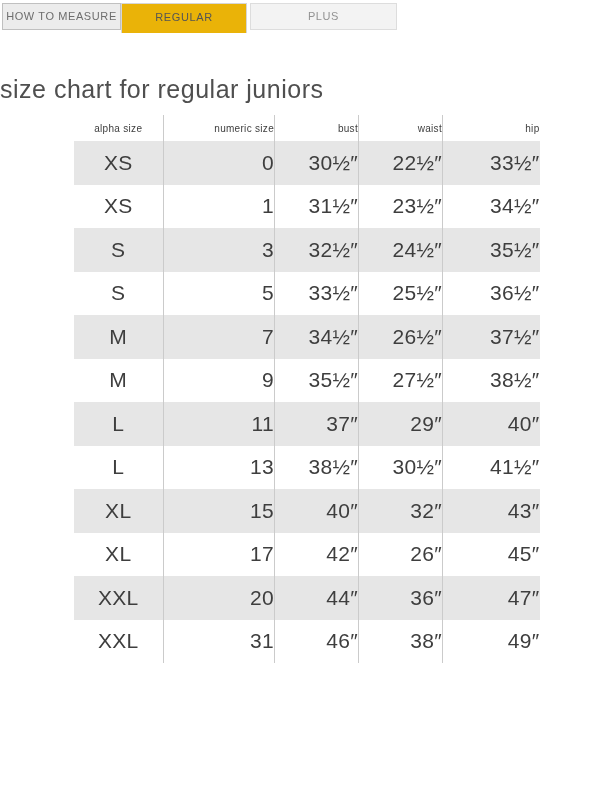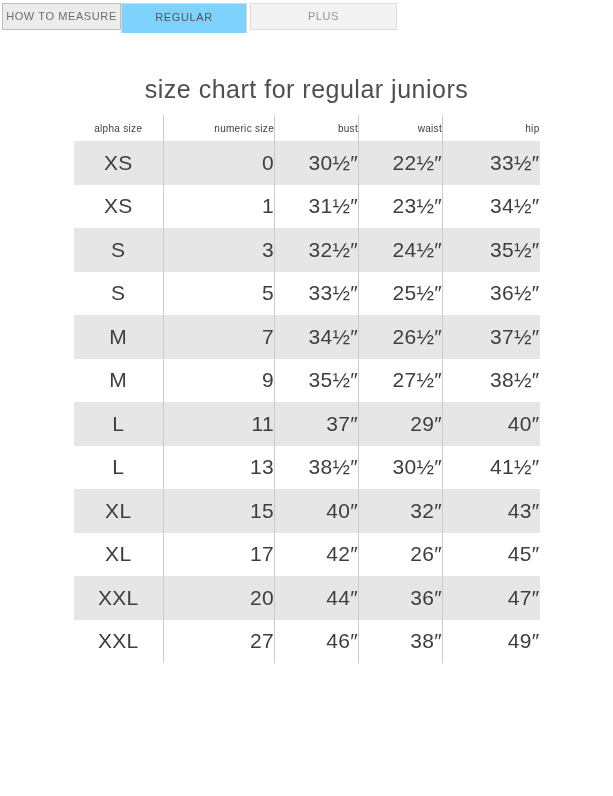--- a/index.html
+++ b/index.html
@@ -31,36 +31,36 @@
   .tab-htm {
     width:119px;
     background:#ececec;
     border:1px solid #c0c0c0;
     color:#6d6d6d;
   }
   .tab-active {
     width:126px;
     height:30px;
     line-height:27px;
-    background:#7dd3fc;
+    background:#eab308;
     border:1px solid #d6d6d6;
     border-bottom:none;
     color:#555555;
   }
   .tab-plus {
     width:147px;
     margin-left:3px;
     background:#f3f3f3;
     border:1px solid #dddddd;
     color:#929292;
   }
   
   .title {
     margin-top:42px;
-    text-align:center;
+    text-align:left;
     font-size:25px;
     font-weight:300;
     letter-spacing:0.5px;
     color:#4f4f4f;
   }
   
   .size-table {
     margin:11px auto 0;
     width:466px;
     border-collapse:collapse;
@@ -190,21 +190,21 @@
         </tr>
         <tr>
           <td>XXL</td>
           <td>20</td>
           <td>44″</td>
           <td>36″</td>
           <td>47″</td>
         </tr>
         <tr>
           <td>XXL</td>
-          <td>27</td>
+          <td>31</td>
           <td>46″</td>
           <td>38″</td>
           <td>49″</td>
         </tr>
       </tbody>
   </table>
 
 </div>
 
 </body></html>

